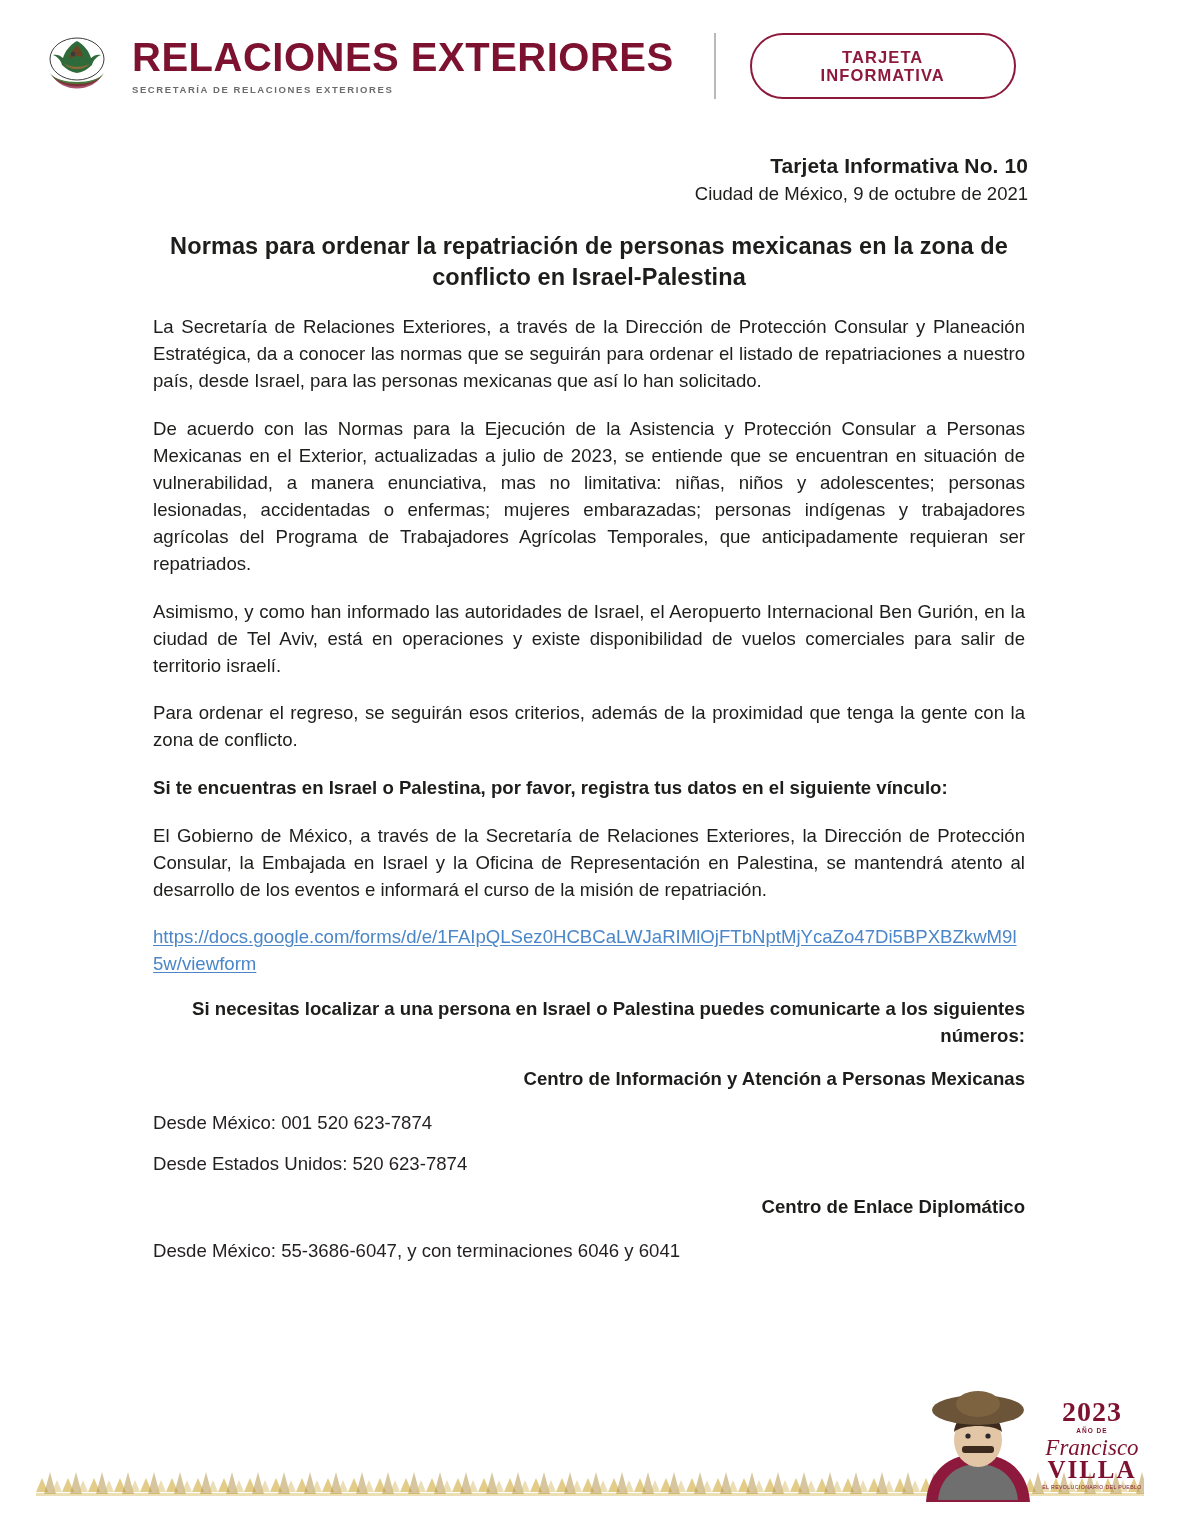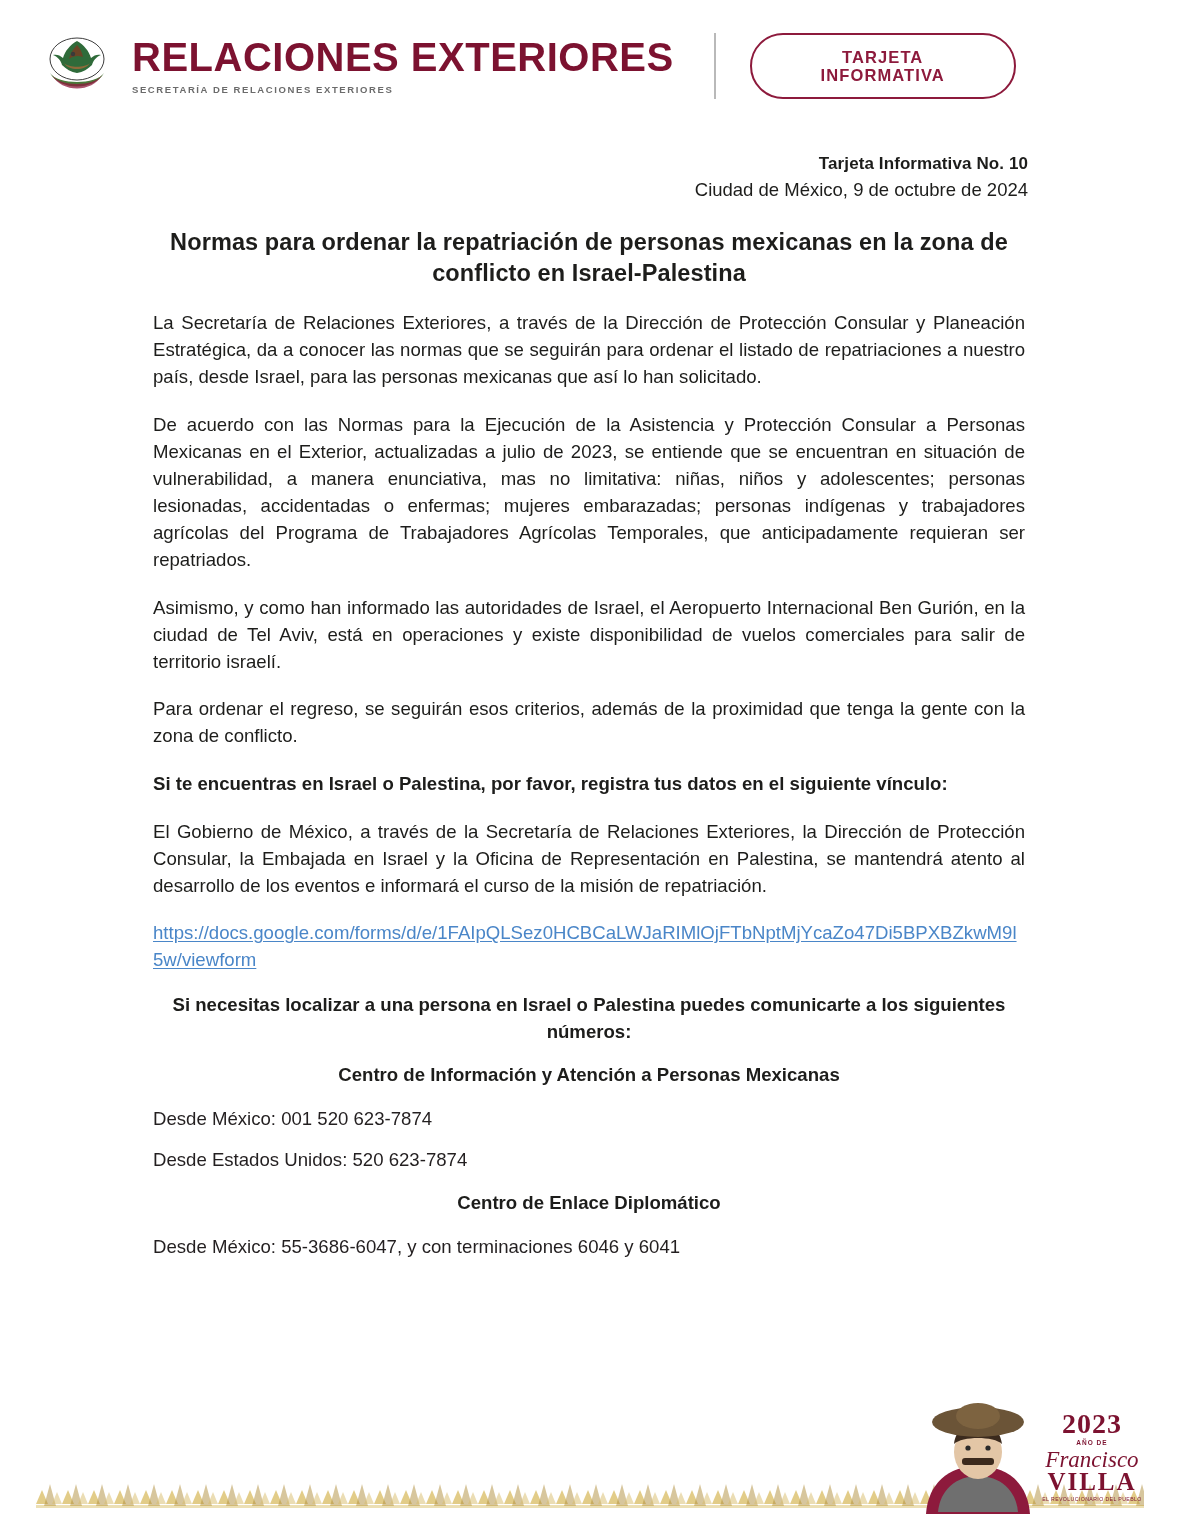--- a/index.html
+++ b/index.html
@@ -76,21 +76,21 @@
     letter-spacing: 1.1px;
   }
 
   
   .meta {
     text-align: right;
     padding-right: 152px;
     margin-top: 22px;
   }
   .meta .no {
-    font-size: 17px;
+    font-size: 21px;
     font-weight: bold;
     color: #1d1d1b;
     letter-spacing: 0.1px;
   }
   .meta .city {
     font-size: 18.5px;
     color: #1d1d1b;
     margin-top: 5px;
   }
 
@@ -114,21 +114,21 @@
     margin: 21px 0 0 0;
     color: #1d1d1b;
   }
   p.para.first { }
   p.bold {
     font-weight: bold;
     text-align: justify;
   }
   p.boldleft {
     font-weight: bold;
-    text-align: center;
+    text-align: right;
   }
   p.link {
     margin-top: 20px;
     font-size: 18.6px;
     line-height: 1.42;
     text-align: left;
     word-break: break-all;
   }
   p.link a {
     color: #4a86c8;
@@ -140,21 +140,21 @@
     font-size: 18.6px;
     margin-top: 19px;
     text-align: left;
   }
 
   
   .footer {
     position: absolute;
     left: 0;
     right: 0;
-    bottom: 0;
+    bottom: 12px;
     height: 112px;
   }
   .footer-band {
     position: absolute;
     bottom: 16px;
     left: 36px;
     right: 36px;
     height: 44px;
     overflow: hidden;
   }
@@ -237,21 +237,21 @@
   <div class="divider-vert"></div>
 
   <div class="tarjeta-pill">
     <span>TARJETA</span>
     <span>INFORMATIVA</span>
   </div>
 </div>
 
 <div class="meta">
   <div class="no">Tarjeta Informativa No. 10</div>
-  <div class="city">Ciudad de México, 9 de octubre de 2024</div>
+  <div class="city">Ciudad de México, 9 de octubre de 2021</div>
 </div>
 
 <div class="doc">
 
   <h1 class="title">Normas para ordenar la repatriación de personas mexicanas en la zona de conflicto en Israel-Palestina</h1>
 
   <p class="para first">La Secretaría de Relaciones Exteriores, a través de la Dirección de Protección Consular y Planeación Estratégica, da a conocer las normas que se seguirán para ordenar el listado de repatriaciones a nuestro país, desde Israel, para las personas mexicanas que así lo han solicitado.</p>
   <p class="para">De acuerdo con las Normas para la Ejecución de la Asistencia y Protección Consular a Personas Mexicanas en el Exterior, actualizadas a julio de 2023, se entiende que se encuentran en situación de vulnerabilidad, a manera enunciativa, mas no limitativa: niñas, niños y adolescentes; personas lesionadas, accidentadas o enfermas; mujeres embarazadas; personas indígenas y trabajadores agrícolas del Programa de Trabajadores Agrícolas Temporales, que anticipadamente requieran ser repatriados.</p>
   <p class="para">Asimismo, y como han informado las autoridades de Israel, el Aeropuerto Internacional Ben Gurión, en la ciudad de Tel Aviv, está en operaciones y existe disponibilidad de vuelos comerciales para salir de territorio israelí.</p>
   <p class="para">Para ordenar el regreso, se seguirán esos criterios, además de la proximidad que tenga la gente con la zona de conflicto.</p>

